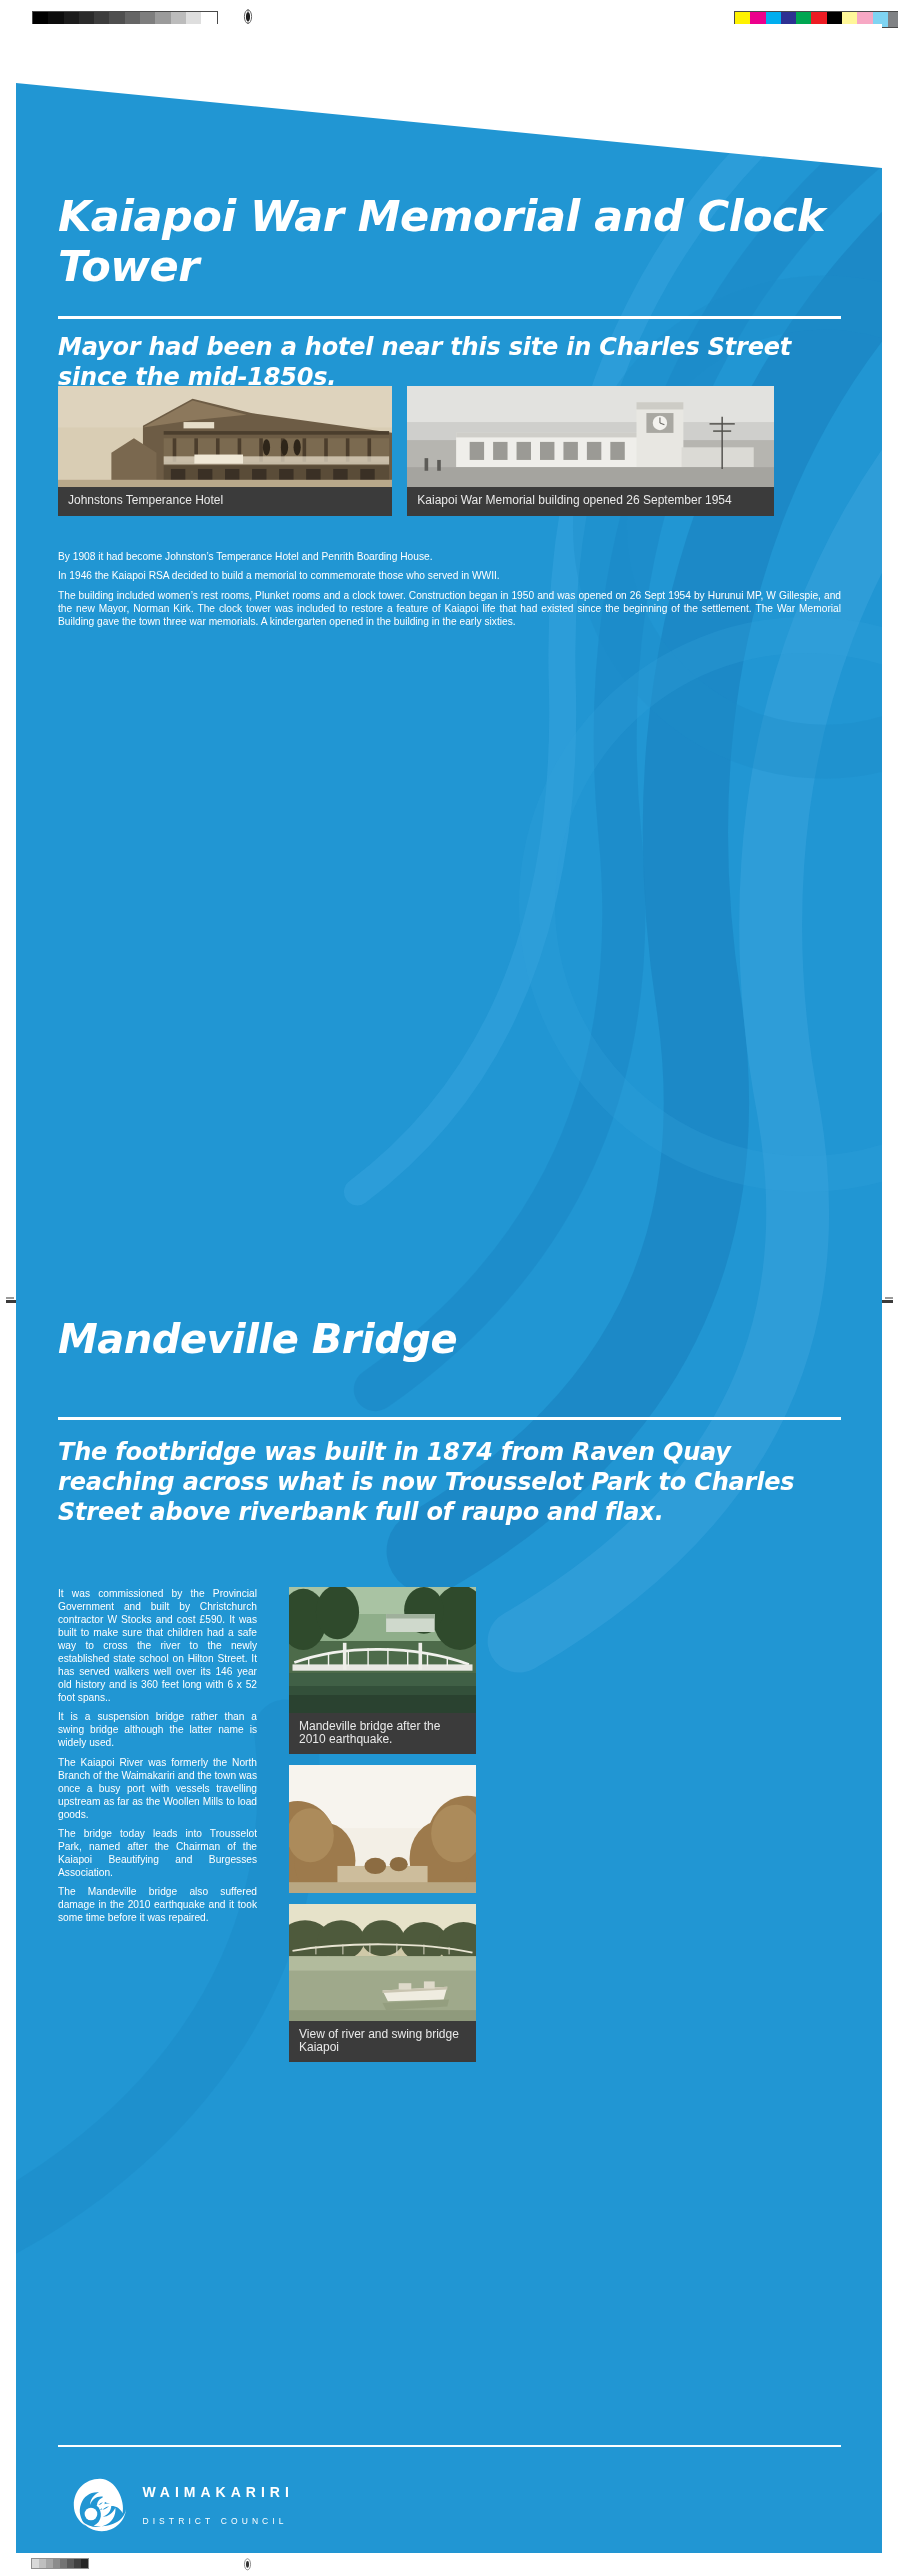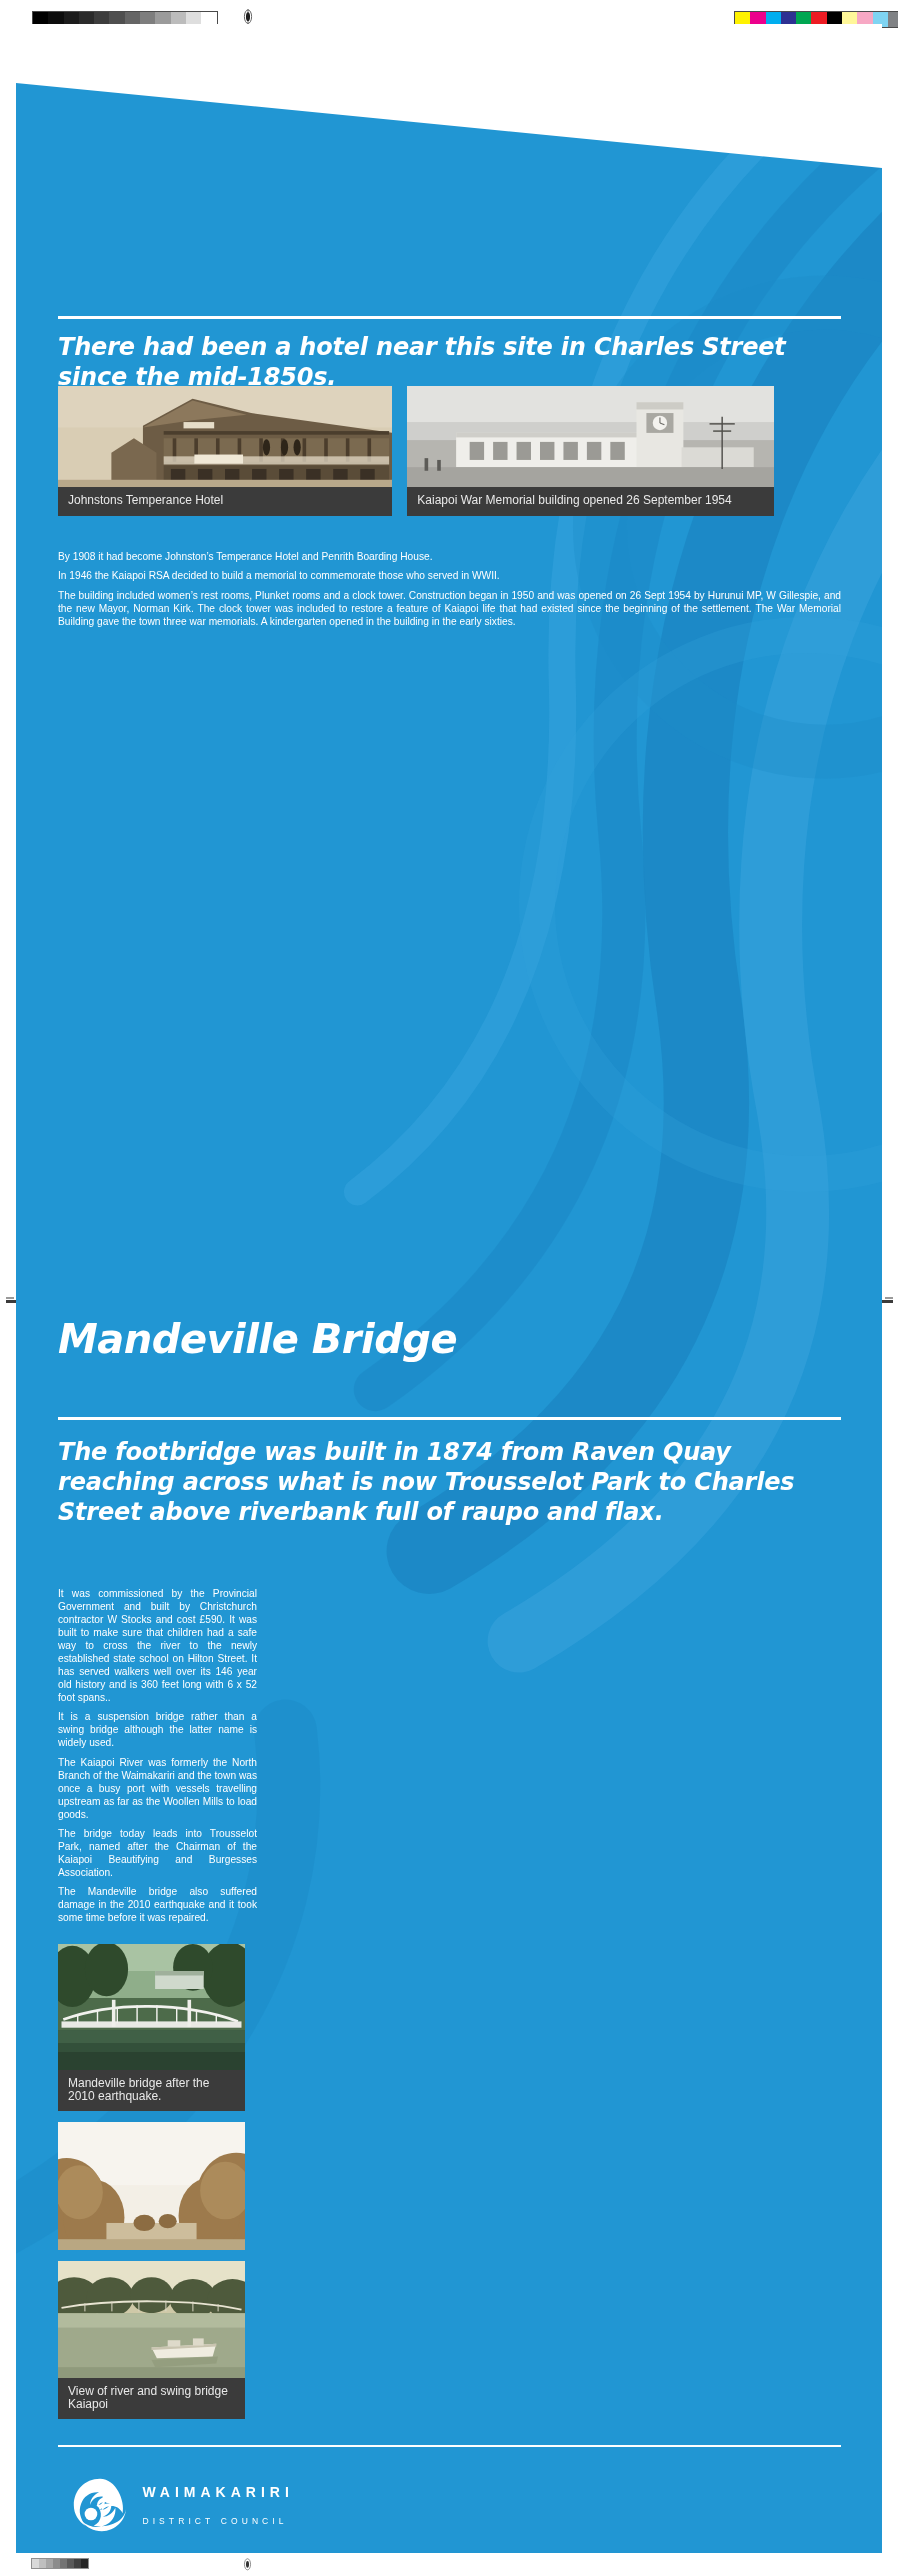--- a/index.html
+++ b/index.html
@@ -106,21 +106,21 @@
   .body-copy p { margin-bottom: 6.3px; }
   .body-copy p:last-child { margin-bottom: 0; }
   #copy-block-1 { position: absolute; left: 42px; top: 526px; width: 783px; }
 
   
   #title-mandeville { position: absolute; left: 42px; top: 1292px; width: 791px;
                       font-size: 40px; line-height: 47px; }
   #subtitle-2 { position: absolute; left: 42px; top: 1413px; width: 773px; }
 
   #mandeville-columns { position: absolute; left: 42px; top: 1563px;
-                        width: 783px; display: flex; gap: 20px; flex-direction: column; }
+                        width: 783px; display: flex; gap: 32px; }
   #mandeville-left { width: 199px; }
   #mandeville-right { width: 187px; display: flex; flex-direction: column; gap: 10.8px; }
 
   .photo-card-v { position: relative; width: 187px; border-radius: 21px; }
   .photo-frame-v { width: 187px; overflow: hidden; position: relative; }
   #frame-bridge2010 { height: 126px; }
   #frame-raupo      { height: 128px; }
   #frame-riverboat  { height: 117px; }
 
   
@@ -207,24 +207,25 @@
         <circle cx="900" cy="560" r="250" stroke="#1e8cc9" stroke-width="60" opacity="0.35"></circle>
         <circle cx="880" cy="980" r="300" stroke="#33a0da" stroke-width="40" opacity="0.28"></circle>
         <path d="M-120 2500 C 180 2380, 330 2150, 300 1900" stroke="#1b87c4" stroke-width="70" opacity="0.35"></path>
       </g>
     </svg>
 
     <div id="top-wedge"></div>
 
     <div id="content">
 
+      <div class="main-title" id="title-kaiapoi">Kaiapoi War Memorial and Clock Tower</div>
 
       <div class="rule" id="rule-1"></div>
 
-      <div class="subtitle" id="subtitle-1">There had been a hotel near this site in Charles Street since the mid-1850s.</div>
+      <div class="subtitle" id="subtitle-1">Mayor had been a hotel near this site in Charles Street since the mid-1850s.</div>
 
       <div id="photo-row-1">
 
         <div class="photo-card" id="photo-card-hotel">
           <div class="photo-frame">
             <svg viewBox="0 0 372 112" preserveAspectRatio="xMidYMid slice" width="334" height="101">
               <rect width="372" height="112" fill="#d9cdb4"></rect>
               <rect y="0" width="372" height="46" fill="#ded3bd"></rect>
 
               <polygon points="95,112 95,44 150,14 215,30 372,52 372,112" fill="#6d5c45"></polygon>

